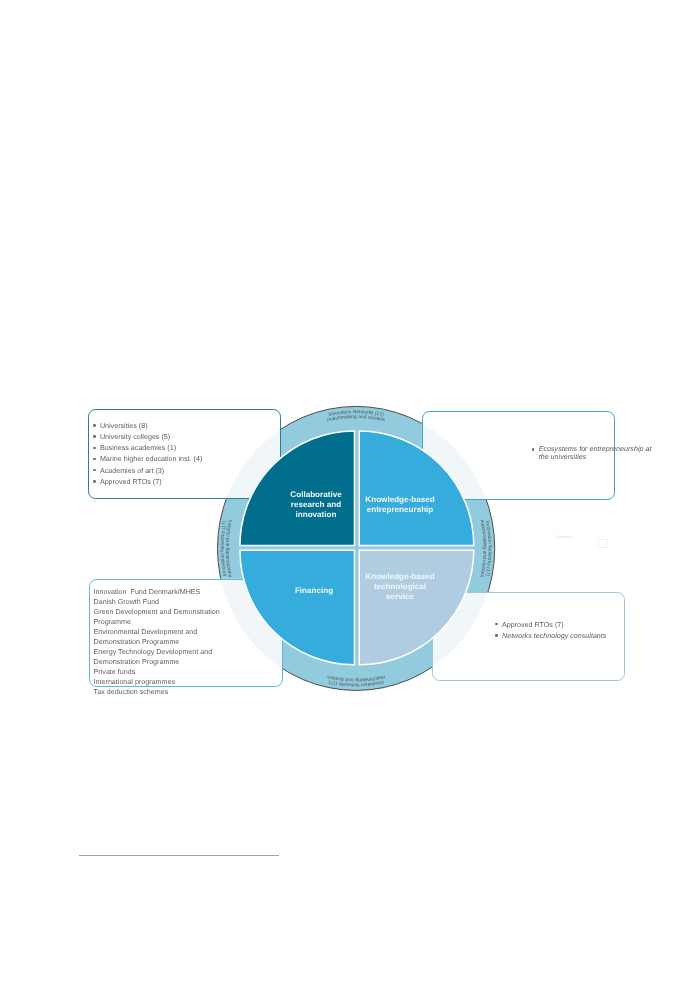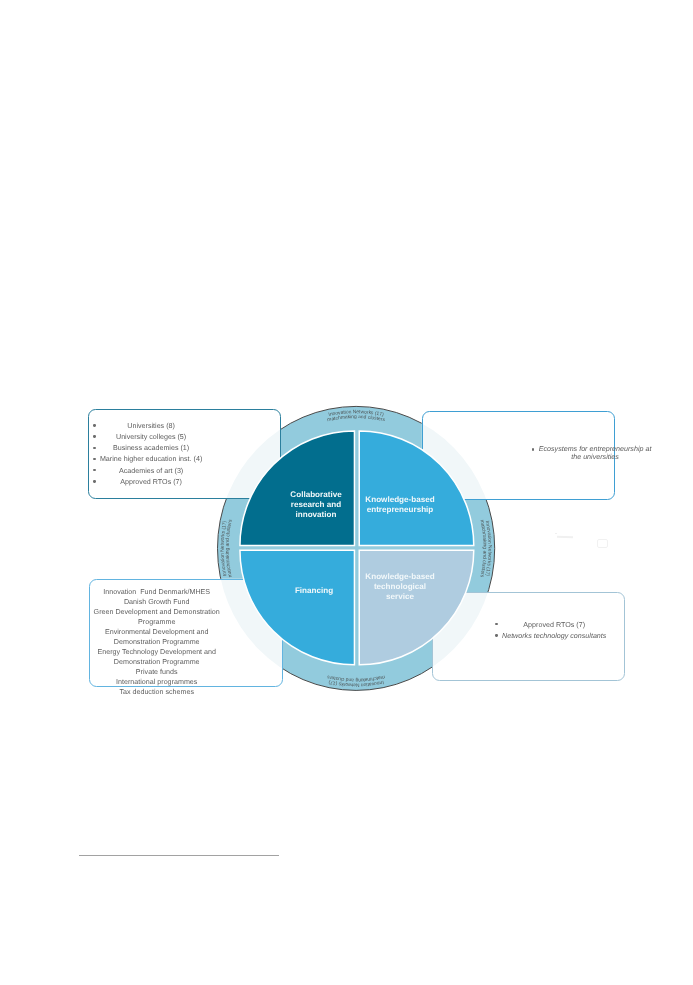--- a/index.html
+++ b/index.html
@@ -23,21 +23,21 @@
   .b1{left:88.3px;top:409.2px;width:192.4px;height:89.6px;}
   .b2{left:421.8px;top:410.8px;width:193.4px;height:89.2px;}
   .b3{left:88.8px;top:578.8px;width:193.9px;height:107.9px;}
   .b4{left:432.2px;top:592.2px;width:193.2px;height:89px;}
   .boxline.b1{border:1.1px solid #2b7f9d;}
   .boxline.b2{border:1.1px solid #3f9fd3;}
   .boxline.b3{border:1.1px solid #62b4e0;}
   .boxline.b4{border:1.1px solid #a3c4d6;}
 
   .btext{position:absolute;color:#5e5e5e;font-size:7.15px;line-height:11.2px;
-         margin:0;padding:0;white-space:nowrap;text-align:center;}
+         margin:0;padding:0;white-space:nowrap;}
   .btext .bu{position:absolute;left:-6.6px;top:3.5px;width:2.3px;height:2.3px;background:#6e6e6e;border-radius:50%;font-size:0;line-height:0;overflow:hidden;text-indent:-99px;}
   .btext li{position:relative;list-style:none;margin:0;padding:0;height:11.2px;white-space:nowrap;}
   #t3,#t2{white-space:pre;}
   #t1{left:99.9px;top:420.8px;}
   #t2{left:490.7px;top:444.9px;line-height:8.6px;margin-left:48px;}
   #t3{left:93.6px;top:587.4px;line-height:10px;}
   #t4{left:502px;top:619.7px;line-height:11.2px;}
   #t4 li{height:11.2px;}
   .ital{font-style:italic;}
   .ringtxt text{font-size:4.95px;fill:#4d5456;font-family:"Liberation Sans",sans-serif;}

